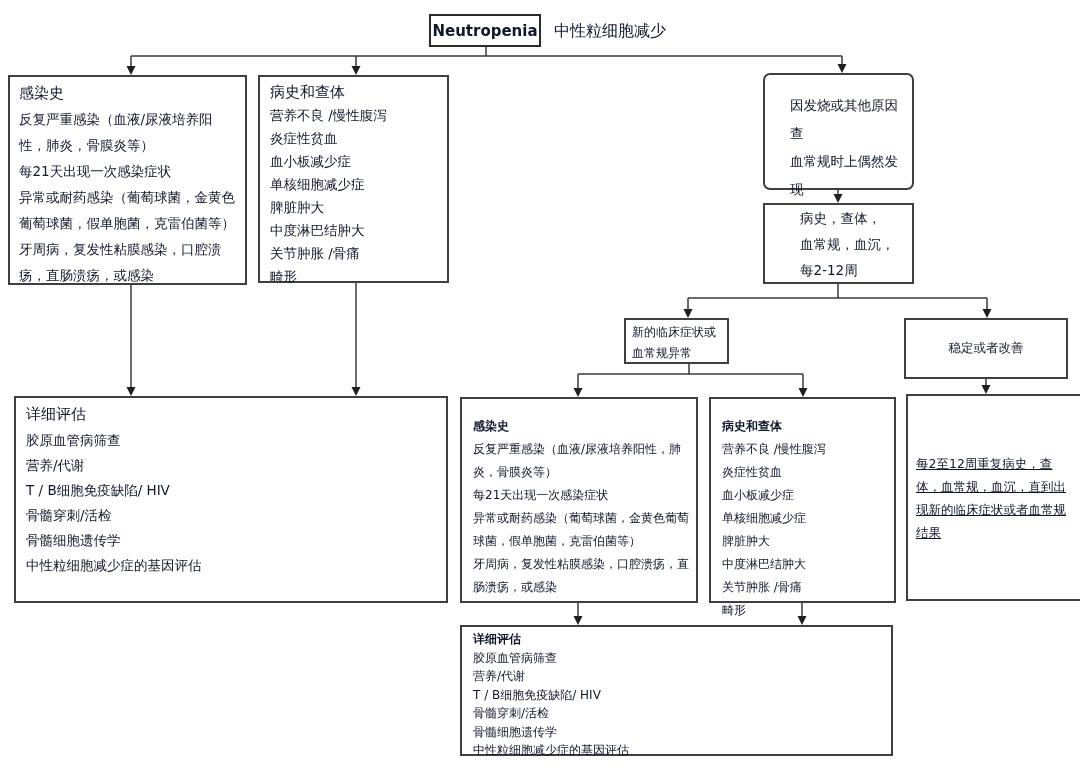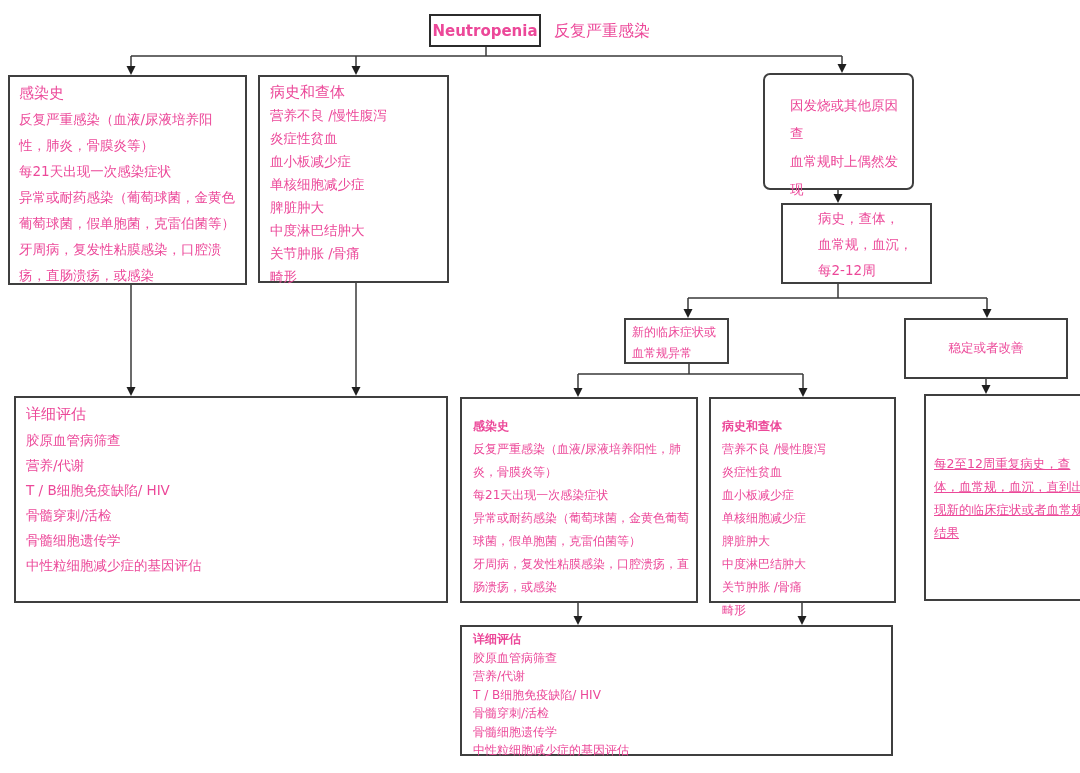--- a/index.html
+++ b/index.html
@@ -1,38 +1,38 @@
 <!DOCTYPE html>
 <html><head>
 <meta charset="utf-8">
 <style>
   html,body { margin:0; padding:0; background:#ffffff; }
   .canvas {
     position:relative; width:1080px; height:773px;
-    background:#ffffff; color:#ec4899;
+    background:#ffffff; color:#0f172a;
     font-family:"DejaVu Sans","Liberation Sans",sans-serif;
     overflow:hidden;
   }
   .wires { position:absolute; left:0; top:0; }
   .box {
     position:absolute; box-sizing:border-box;
     border:2px solid #3f3f3f; background:#ffffff;
   }
   .lines { white-space:pre-line; }
   .title-lg { font-size:15px; line-height:26px; font-weight:400; }
   .title-bold { font-weight:700; }
   
   .fs-lg  { font-size:13.5px; line-height:26px; }
   .fs-md  { font-size:13.5px; line-height:23px; }
   
   .fs-sm  { font-size:12px;   line-height:23px; }
   .fs-xs  { font-size:12px;   line-height:18.5px; }
   .pad-a { padding:3px 6px 3px 9px; }
   .pad-b { padding:3px 8px 3px 10px; }
-  .center-v { display:flex; flex-direction:column; justify-content:center;margin-left:18px; }
+  .center-v { display:flex; flex-direction:column; justify-content:center; }
   .center-hv { display:flex; align-items:center; justify-content:center; }
   .root-box {
     border:2px solid #2b2b2b; font-weight:700; font-size:15px;
     display:flex; align-items:center; justify-content:center;
   }
   .root-label { position:absolute; font-size:16px; line-height:20px; }
 </style>
 </head>
 <body>
 
@@ -63,21 +63,21 @@
       <polygon points="803,397 798.5,388 807.5,388"></polygon>
       <polygon points="986,394 981.5,385 990.5,385"></polygon>
       <polygon points="578,625 573.5,616 582.5,616"></polygon>
       <polygon points="802,625 797.5,616 806.5,616"></polygon>
     </g>
   </svg>
 
   <div class="box root-box" style="left:429px; top:14px; width:112px; height:33px;">
     <span>Neutropenia</span>
   </div>
-  <div class="root-label" style="left:554px; top:21px;">反复严重感染</div>
+  <div class="root-label" style="left:554px; top:21px;">中性粒细胞减少</div>
 
   <div class="box fs-lg pad-a" style="left:8px; top:75px; width:239px; height:210px;">
     <div class="title-lg">感染史</div>
     <div class="lines">反复严重感染（血液/尿液培养阳性，肺炎，骨膜炎等）
 每21天出现一次感染症状
 异常或耐药感染（葡萄球菌，金黄色葡萄球菌，假单胞菌，克雷伯菌等）
 牙周病，复发性粘膜感染，口腔溃疡，直肠溃疡，或感染</div>
   </div>
 
   <div class="box fs-md pad-b" style="left:258px; top:75px; width:191px; height:208px;">

